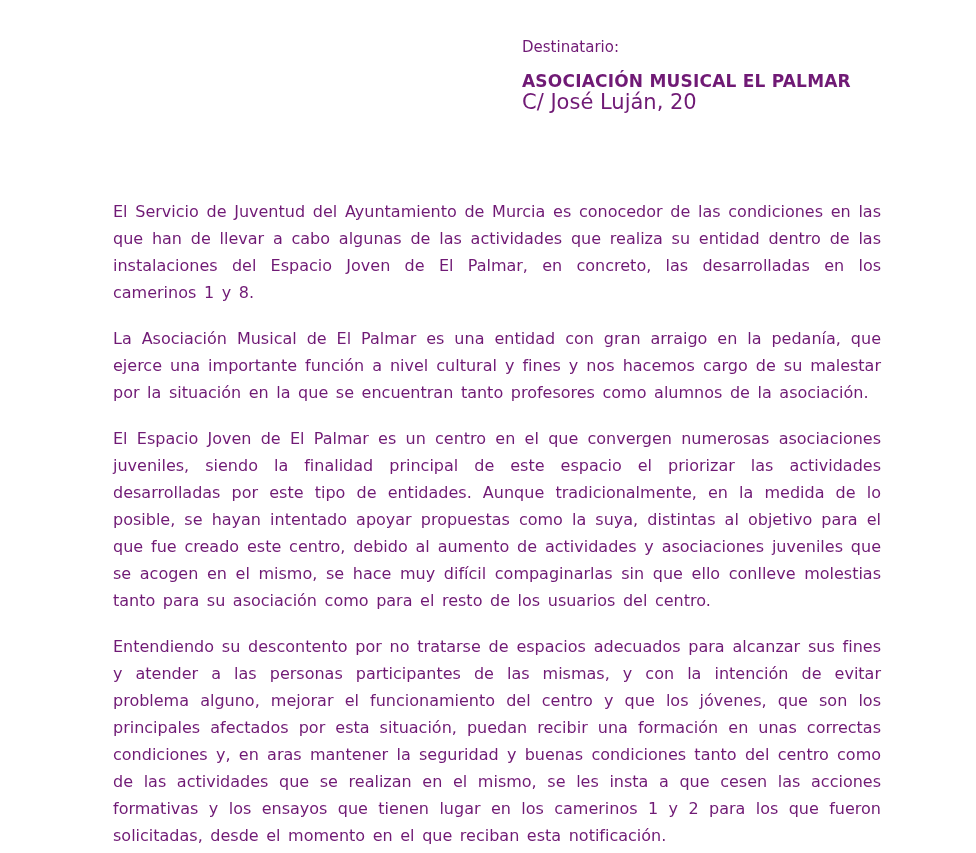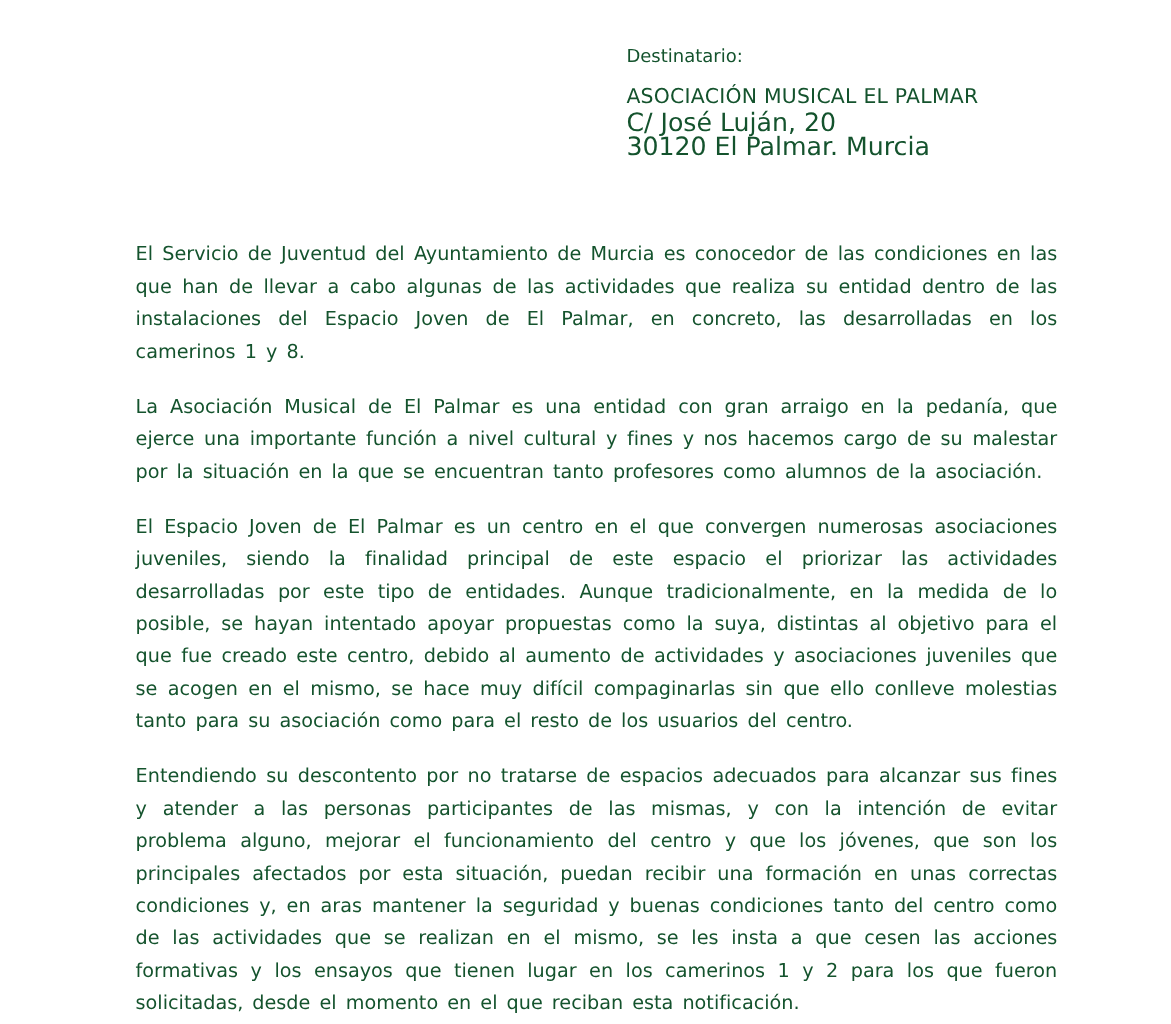--- a/index.html
+++ b/index.html
@@ -7,36 +7,36 @@
     padding: 0;
     background: #ffffff;
   }
   .page {
     position: relative;
     width: 976px;
     height: 853px;
     background: #ffffff;
     overflow: hidden;
     font-family: "DejaVu Sans", "Liberation Sans", sans-serif;
-    color: #14532d;
+    color: #701a75;
   }
   .recipient {
     position: absolute;
     left: 522px;
     top: 38px;
     width: 420px;
   }
   .recipient-label {
     font-size: 15px;
     line-height: 19px;
     margin-bottom: 14px;
   }
   .recipient-name {
     font-size: 17px;
-    font-weight: normal;
+    font-weight: bold;
     line-height: 21px;
     letter-spacing: 0.2px;
   }
   .recipient-address {
     font-size: 21px;
     line-height: 20px;
   }
   .letter-body {
     position: absolute;
     left: 113px;
@@ -56,21 +56,20 @@
 </style>
 </head>
 <body>
 
 <div class="page">
 
   <div class="recipient">
     <div class="recipient-label">Destinatario:</div>
     <div class="recipient-name">ASOCIACIÓN MUSICAL EL PALMAR</div>
     <div class="recipient-address">C/ José Luján, 20</div>
-    <div class="recipient-address">30120 El Palmar. Murcia</div>
   </div>
 
   <div class="letter-body">
     <p>El Servicio de Juventud del Ayuntamiento de Murcia es conocedor de las condiciones en las que han de llevar a cabo algunas de las actividades que realiza su entidad dentro de las instalaciones del Espacio Joven de El Palmar, en concreto, las desarrolladas en los camerinos 1 y 8.</p>
     <p>La Asociación Musical de El Palmar es una entidad con gran arraigo en la pedanía, que ejerce una importante función a nivel cultural y fines y nos hacemos cargo de su malestar por la situación en la que se encuentran tanto profesores como alumnos de la asociación.</p>
     <p>El Espacio Joven de El Palmar es un centro en el que convergen numerosas asociaciones juveniles, siendo la finalidad principal de este espacio el priorizar las actividades desarrolladas por este tipo de entidades. Aunque tradicionalmente, en la medida de lo posible, se hayan intentado apoyar propuestas como la suya, distintas al objetivo para el que fue creado este centro, debido al aumento de actividades y asociaciones juveniles que se acogen en el mismo, se hace muy difícil compaginarlas sin que ello conlleve molestias tanto para su asociación como para el resto de los usuarios del centro.</p>
     <p>Entendiendo su descontento por no tratarse de espacios adecuados para alcanzar sus fines y atender a las personas participantes de las mismas, y con la intención de evitar problema alguno, mejorar el funcionamiento del centro y que los jóvenes, que son los principales afectados por esta situación, puedan recibir una formación en unas correctas condiciones y, en aras mantener la seguridad y buenas condiciones tanto del centro como de las actividades que se realizan en el mismo, se les insta a que cesen las acciones formativas y los ensayos que tienen lugar en los camerinos 1 y 2 para los que fueron solicitadas, desde el momento en el que reciban esta notificación.</p>
   </div>
 
 </div>

